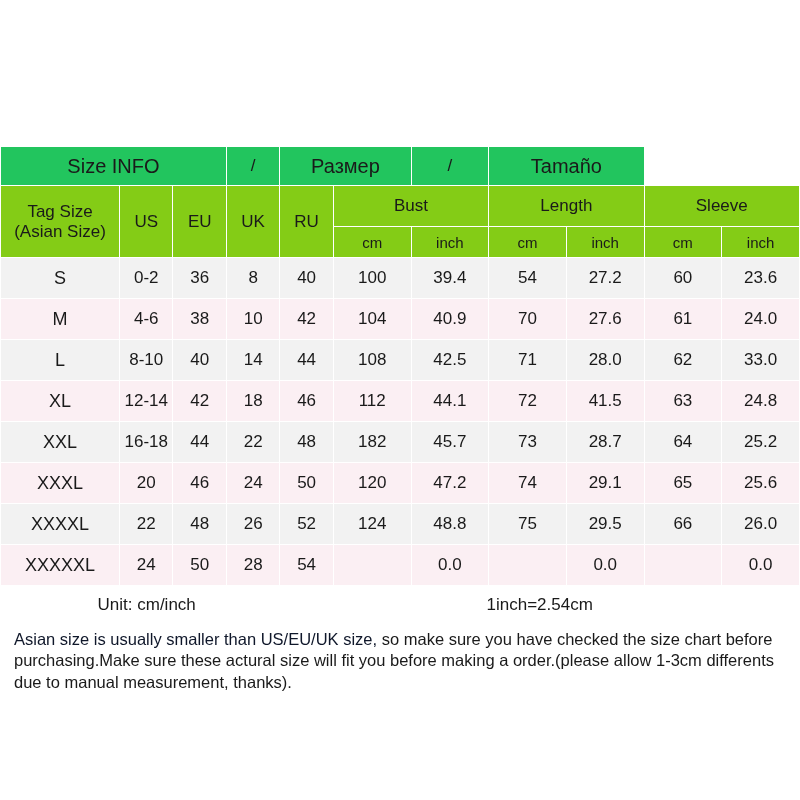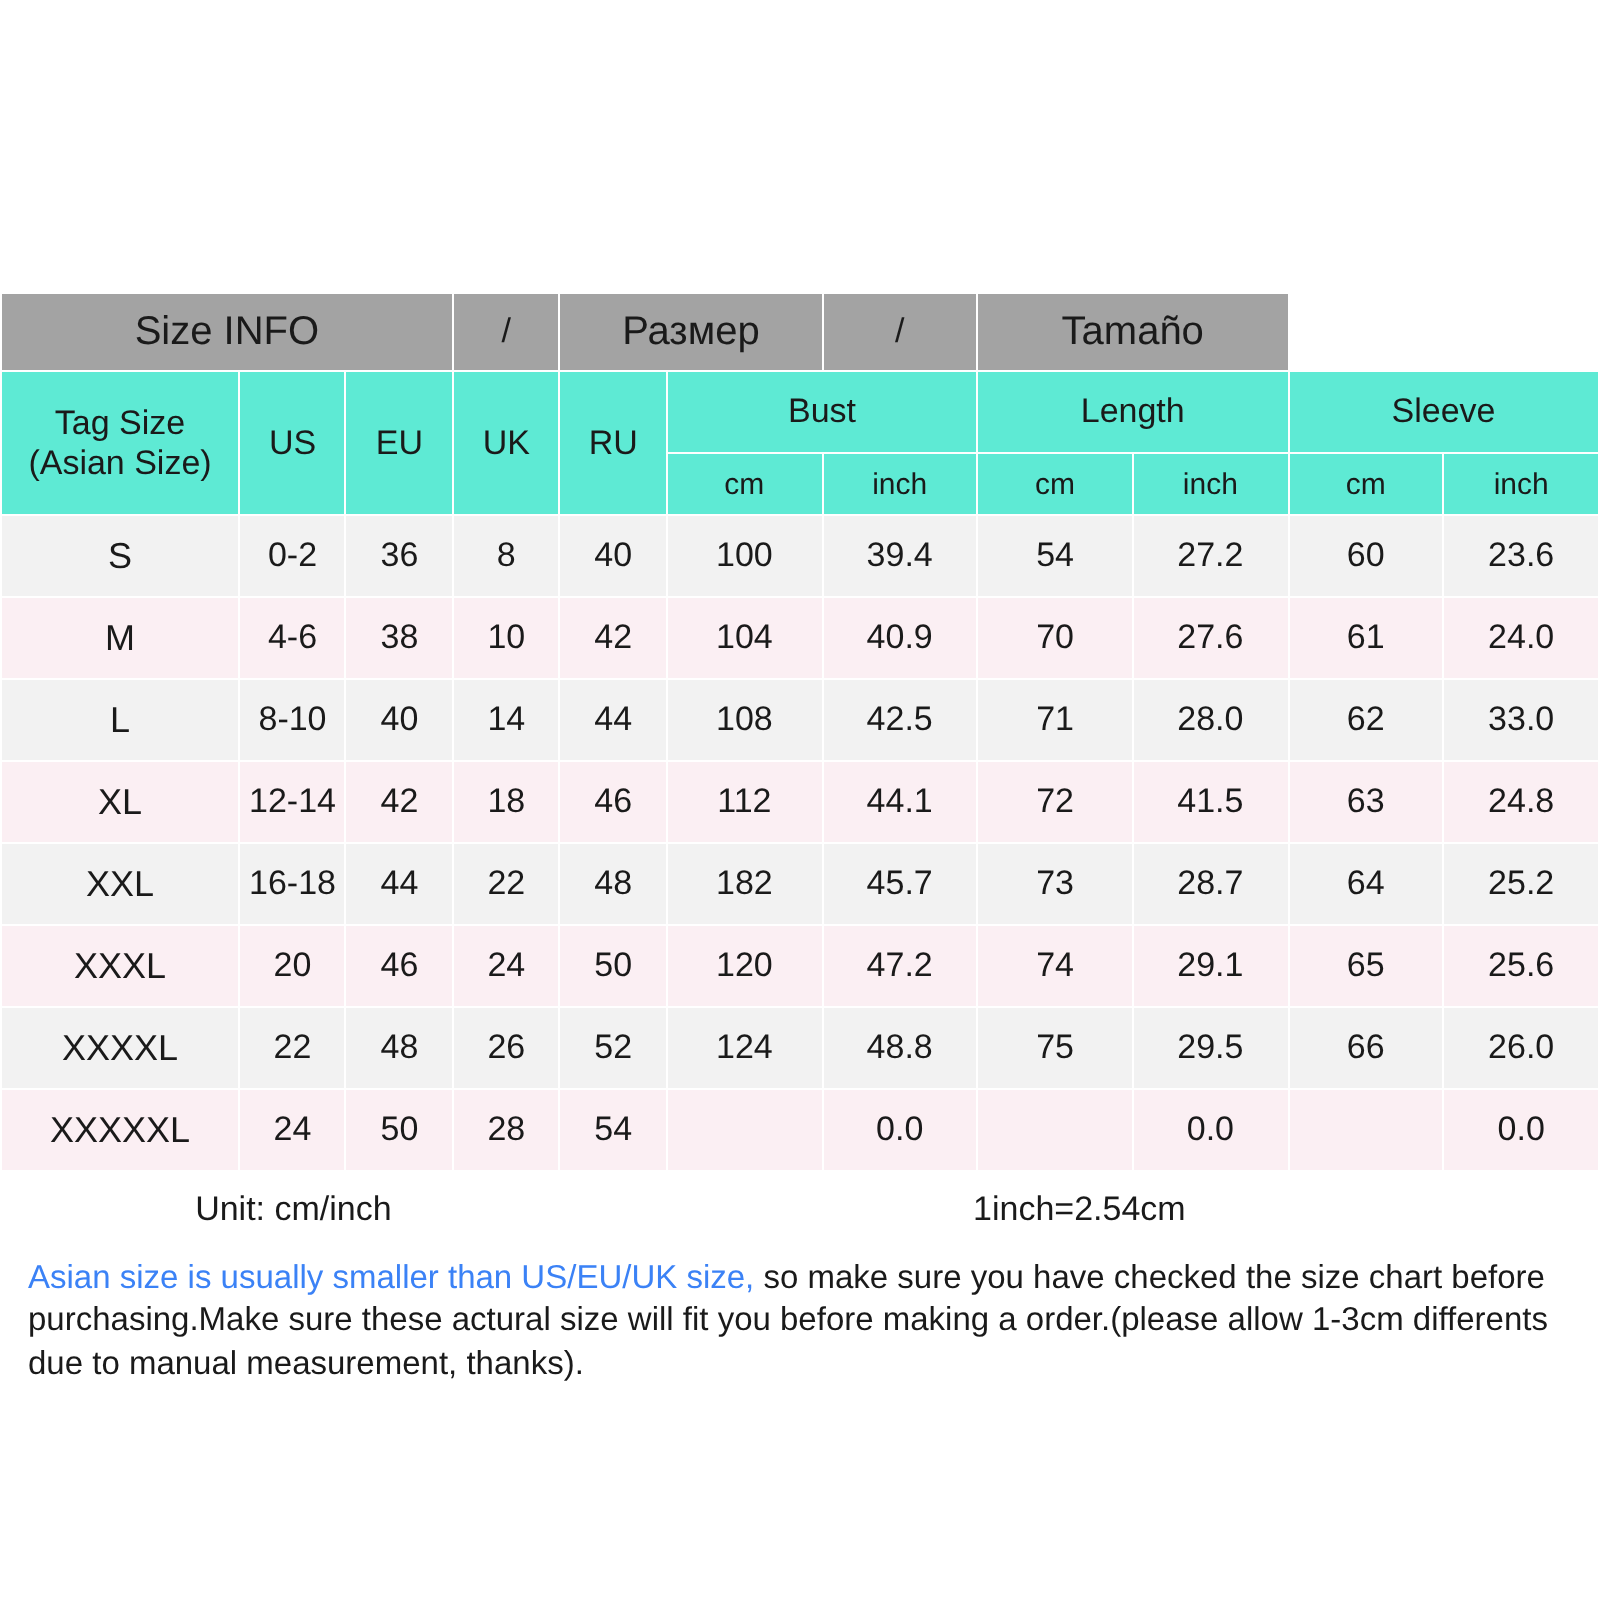--- a/index.html
+++ b/index.html
@@ -23,36 +23,36 @@
   }
   table.size-table td, table.size-table th {
     border: 1px solid #ffffff;
     text-align: center;
     vertical-align: middle;
     font-weight: normal;
     color: #1a1a1a;
   }
   
   .title-row td {
-    background: #a3a3a3;
+    background: #22c55e;
     height: 36px;
     font-size: 20px;
     font-weight: bold;
     color: #ffffff;
   }
   .title-row td.blank {
     background: #ffffff;
     border-color: #ffffff;
   }
   .title-row td.sep {
     font-size: 17px;
   }
   
   .hdr1 td, .hdr2 td {
-    background: #5eead4;
+    background: #84cc16;
     font-size: 17px;
     font-weight: bold;
     color: #222;
   }
   .hdr1 td { height: 38px; }
   .hdr2 td { height: 28px; font-size: 15px; font-weight: normal; }
   .tagsize-cell {
     font-size: 17px;
     font-weight: bold;
     line-height: 1.15;
@@ -81,21 +81,21 @@
   .note-box {
     width: 800px;
     box-sizing: border-box;
     padding: 4px 10px 8px 14px;
     background: #ffffff;
     font-size: 16.5px;
     line-height: 1.3;
     color: #1a1a1a;
   }
   .note-label { display: block; margin-bottom: 1px; }
-  .note-red { color: #3b82f6; margin-top: 12px; }
+  .note-red { color: #0f172a; margin-top: 12px; }
 </style>
 </head>
 <body>
 
 <div id="sheet">
 
   <table class="size-table">
     <colgroup>
       <col style="width:118px">
       <col style="width:53px">

